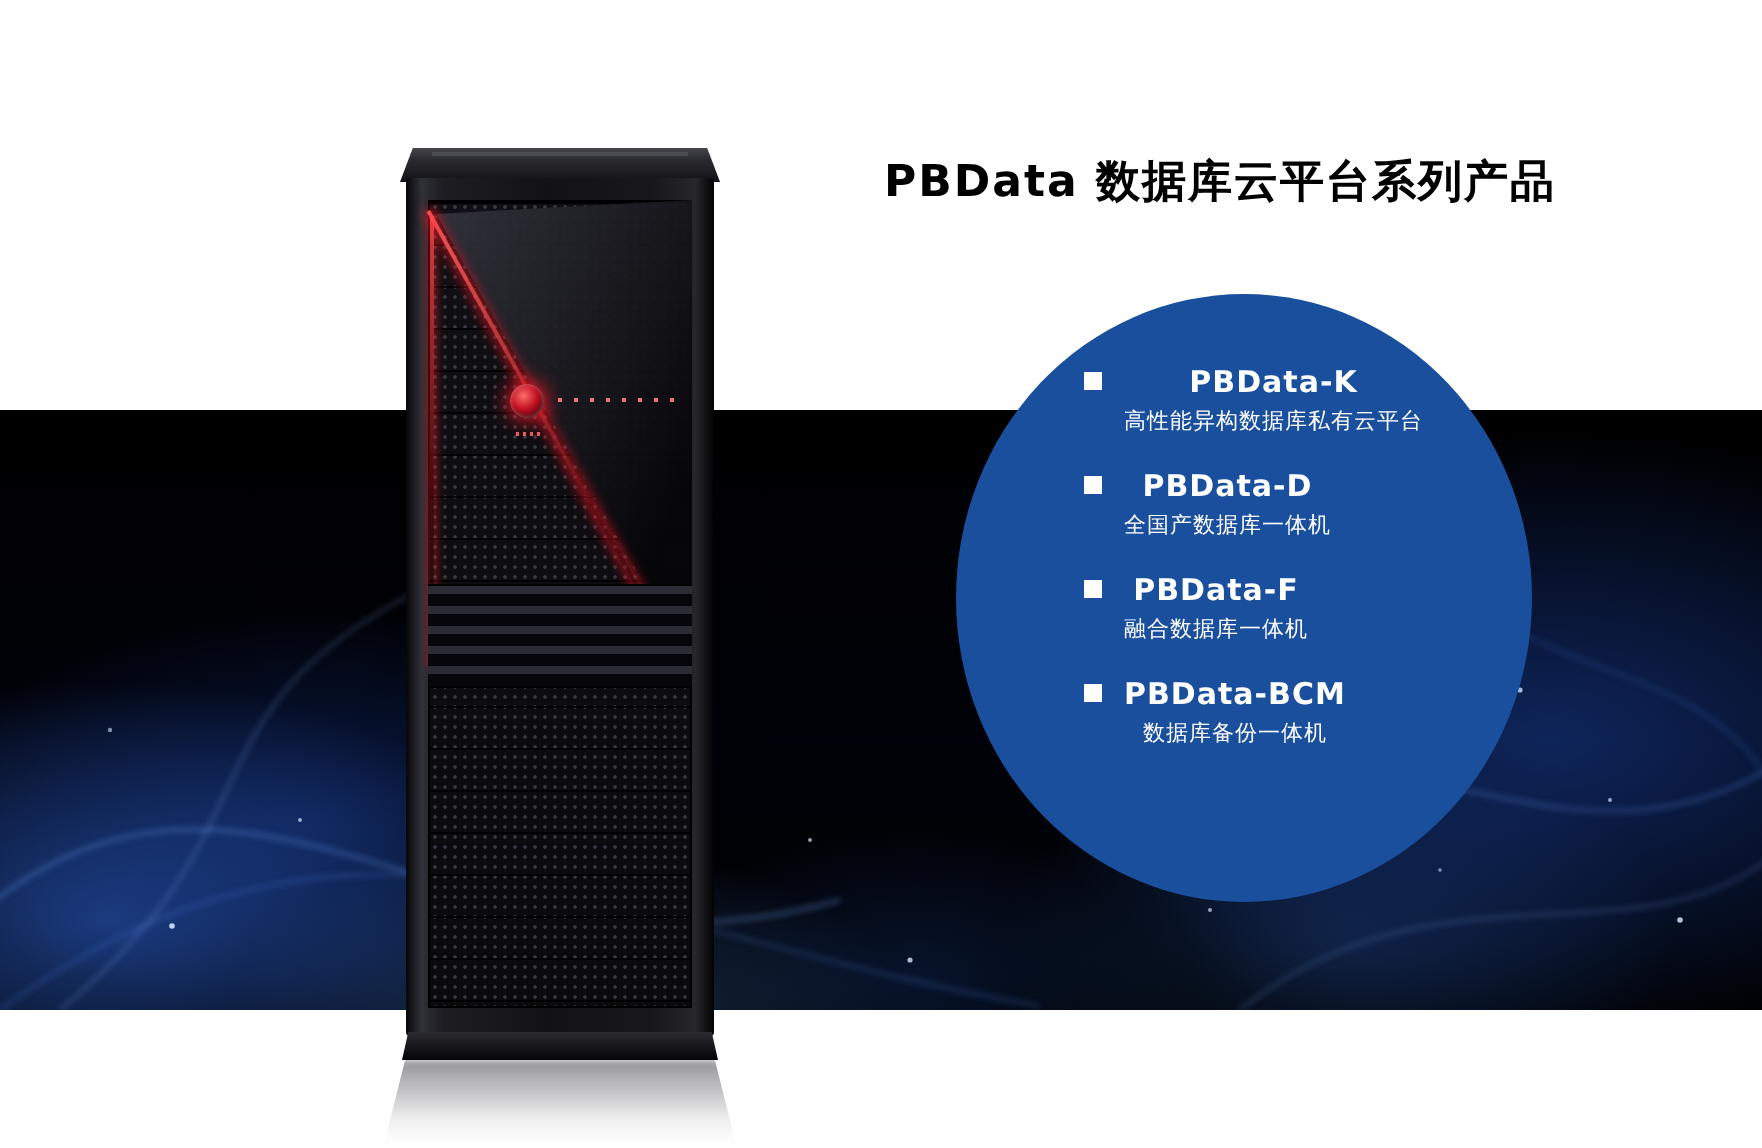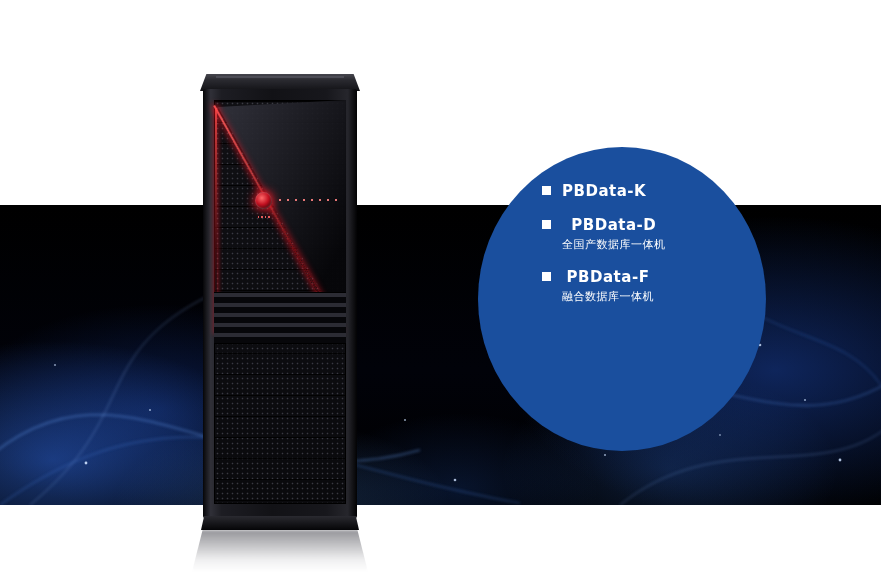--- a/index.html
+++ b/index.html
@@ -158,45 +158,54 @@
     <div class="srv-panel"></div>
     <div class="srv-redline"></div>
     <div class="srv-redleft"></div>
     <div class="srv-slats"></div>
     <div class="srv-emblem"></div>
     <div class="srv-leds"></div>
     <div class="srv-leds2"></div>
     <div class="srv-plinth"></div>
   </div>
 
+  <h1 class="title">PBData 数据库云平台系列产品</h1>
 
   <div class="circle">
     <div class="products">
 
       <div class="product">
         <span class="bullet"></span>
         <div>
           <div class="pname">PBData-K</div>
+          <div class="pdesc">高性能异构数据库私有云平台</div>
         </div>
       </div>
 
 
       <div class="product">
         <span class="bullet"></span>
         <div>
           <div class="pname">PBData-D</div>
           <div class="pdesc">全国产数据库一体机</div>
         </div>
       </div>
 
       <div class="product">
         <span class="bullet"></span>
         <div>
           <div class="pname">PBData-F</div>
           <div class="pdesc">融合数据库一体机</div>
         </div>
       </div>
 
+      <div class="product">
+        <span class="bullet"></span>
+        <div>
+          <div class="pname">PBData-BCM</div>
+          <div class="pdesc">数据库备份一体机</div>
+        </div>
+      </div>
 
     </div>
   </div>
 
 </div>
 
 </body></html>

